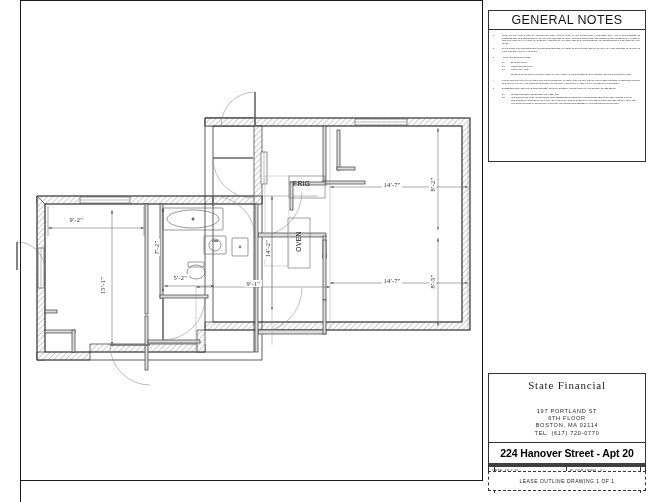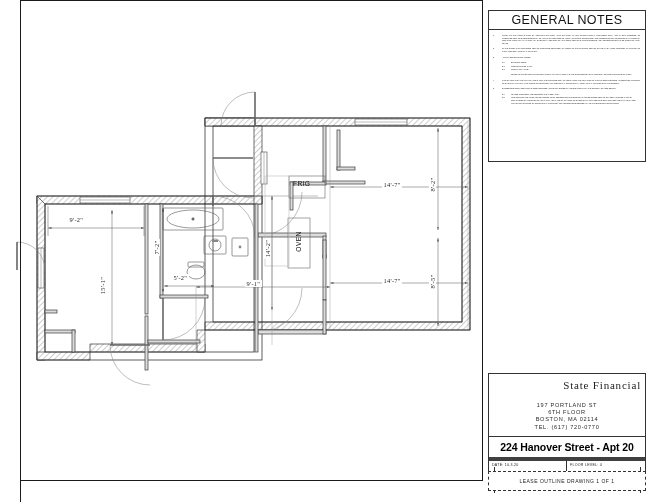--- a/index.html
+++ b/index.html
@@ -73,22 +73,21 @@
     background: #fff;
   }
   .tb-company {
     border-bottom: 1px solid #333;
     padding: 5px 4px 5px 4px;
     text-align: center;
   }
   .tb-company-name {
     font-size: 11px; color: #222; letter-spacing: .8px;
     font-family: "Liberation Serif", serif;
-    margin-bottom: 11px;
-    text-align: right;
+    margin-bottom: 17px;
   }
   .tb-addr-line {
     font-size: 5.6px; color: #2a2a2a; letter-spacing: .7px;
     line-height: 7.2px;
     font-family: "Liberation Sans", sans-serif;
   }
   .tb-project {
     border-bottom: 4px solid #404040;
     text-align: center;
     padding: 4px 2px 4px 2px;

